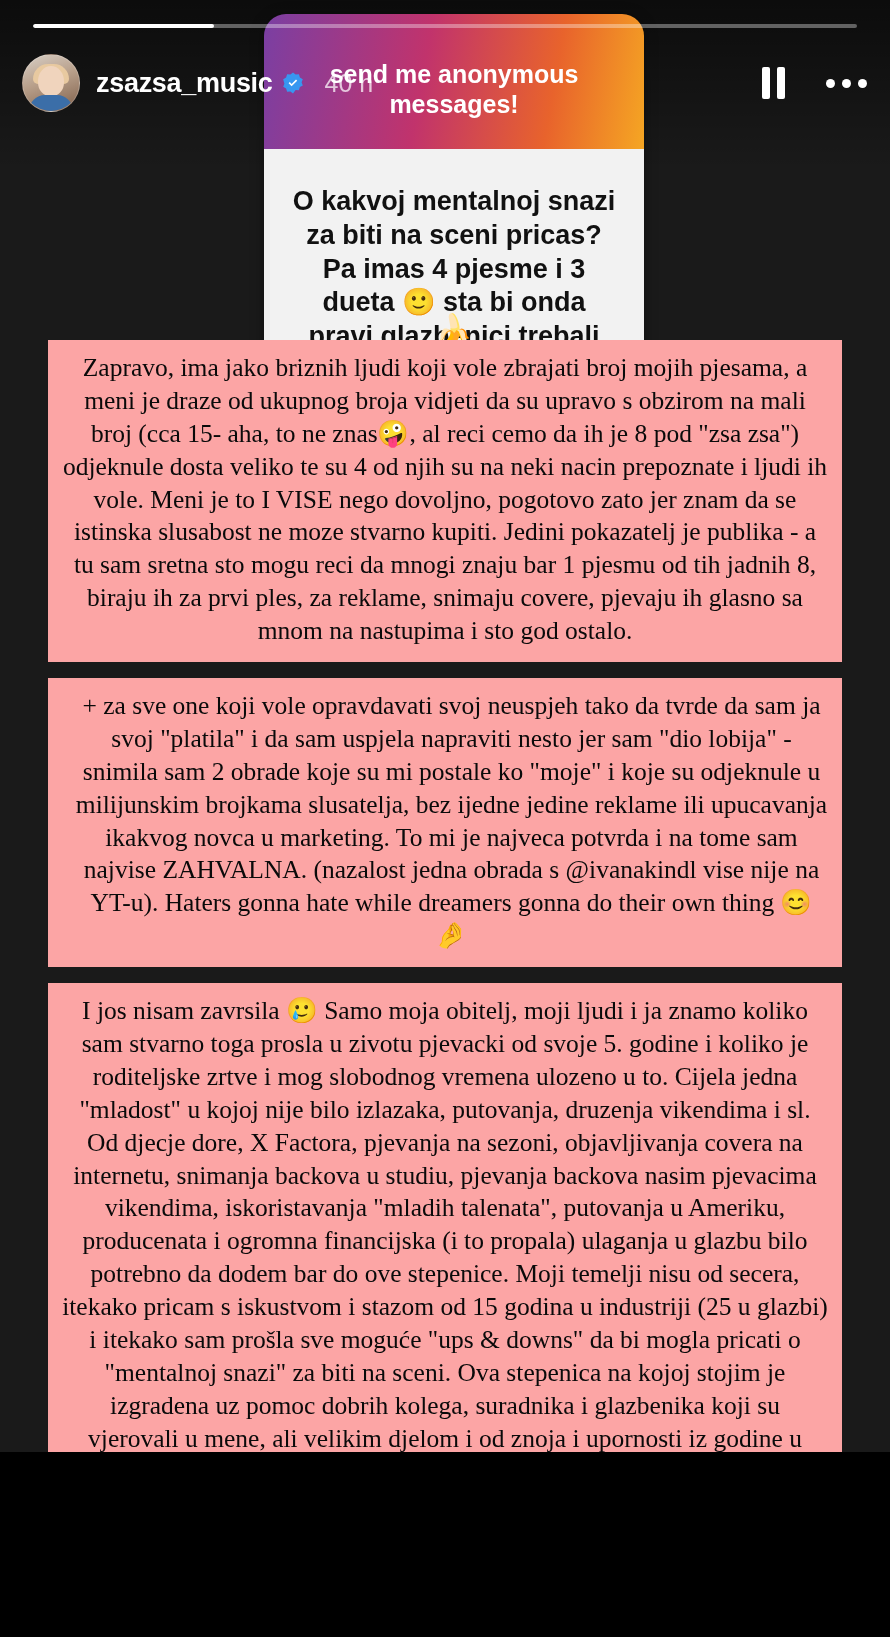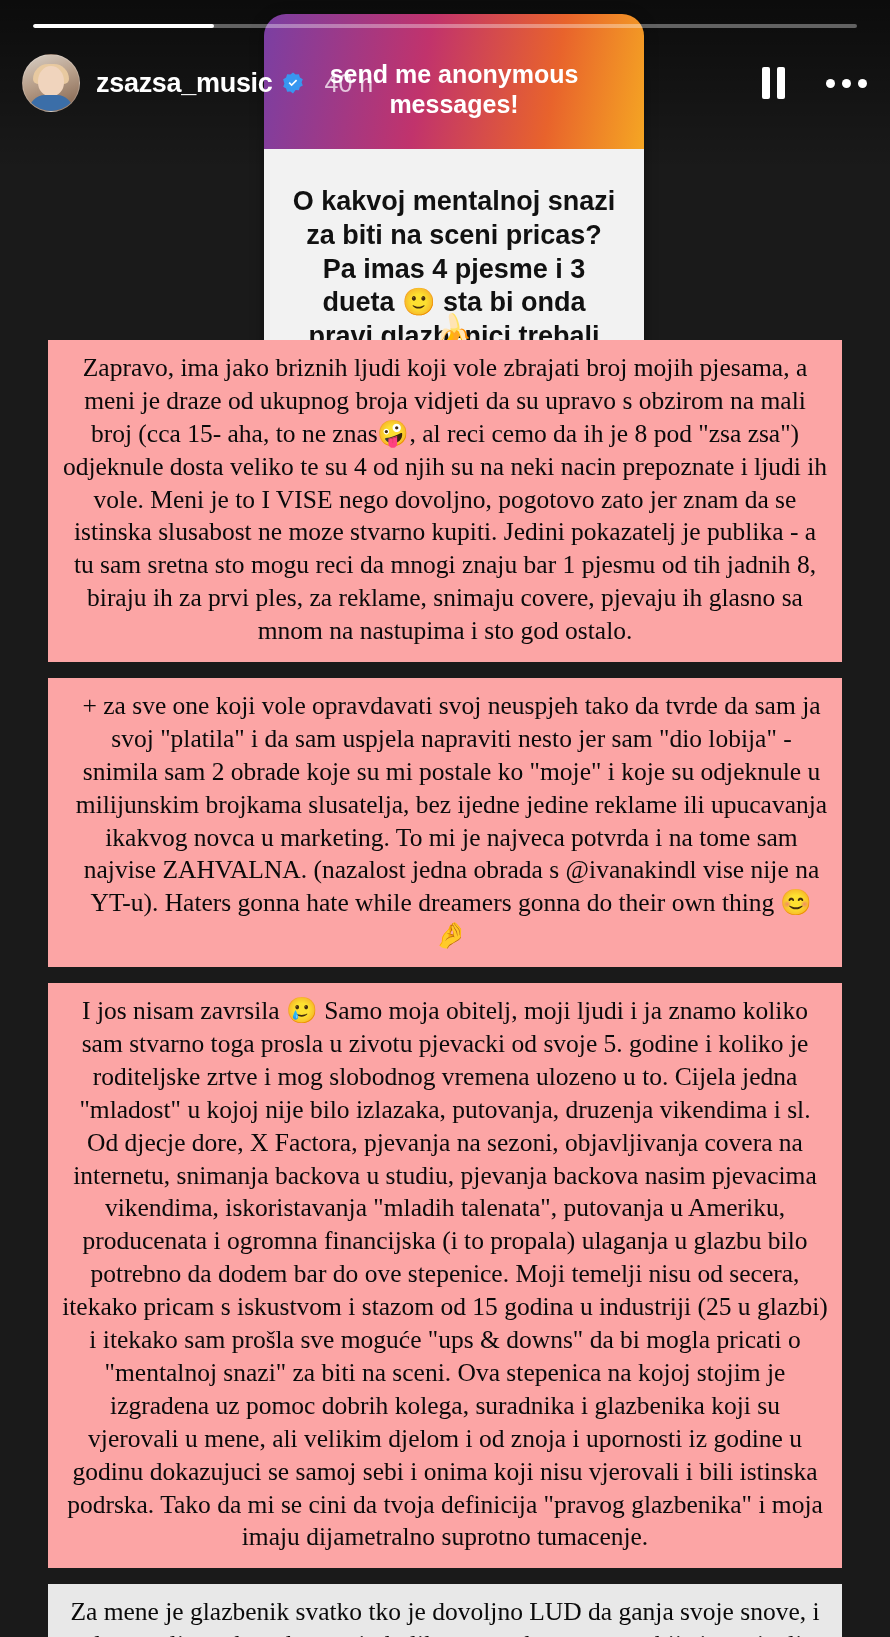--- a/index.html
+++ b/index.html
@@ -10,21 +10,21 @@
   }
   body {
     width: 890px;
     height: 1637px;
     font-family: "Liberation Sans", sans-serif;
     overflow: hidden;
   }
   .story {
     position: relative;
     width: 890px;
-    height: 1637px;
+    height: 1452px;
     background: #1a1a1a;
     overflow: hidden;
   }
   
   .progress-row {
     position: absolute;
     top: 24px;
     left: 33px;
     right: 33px;
     height: 4px;

